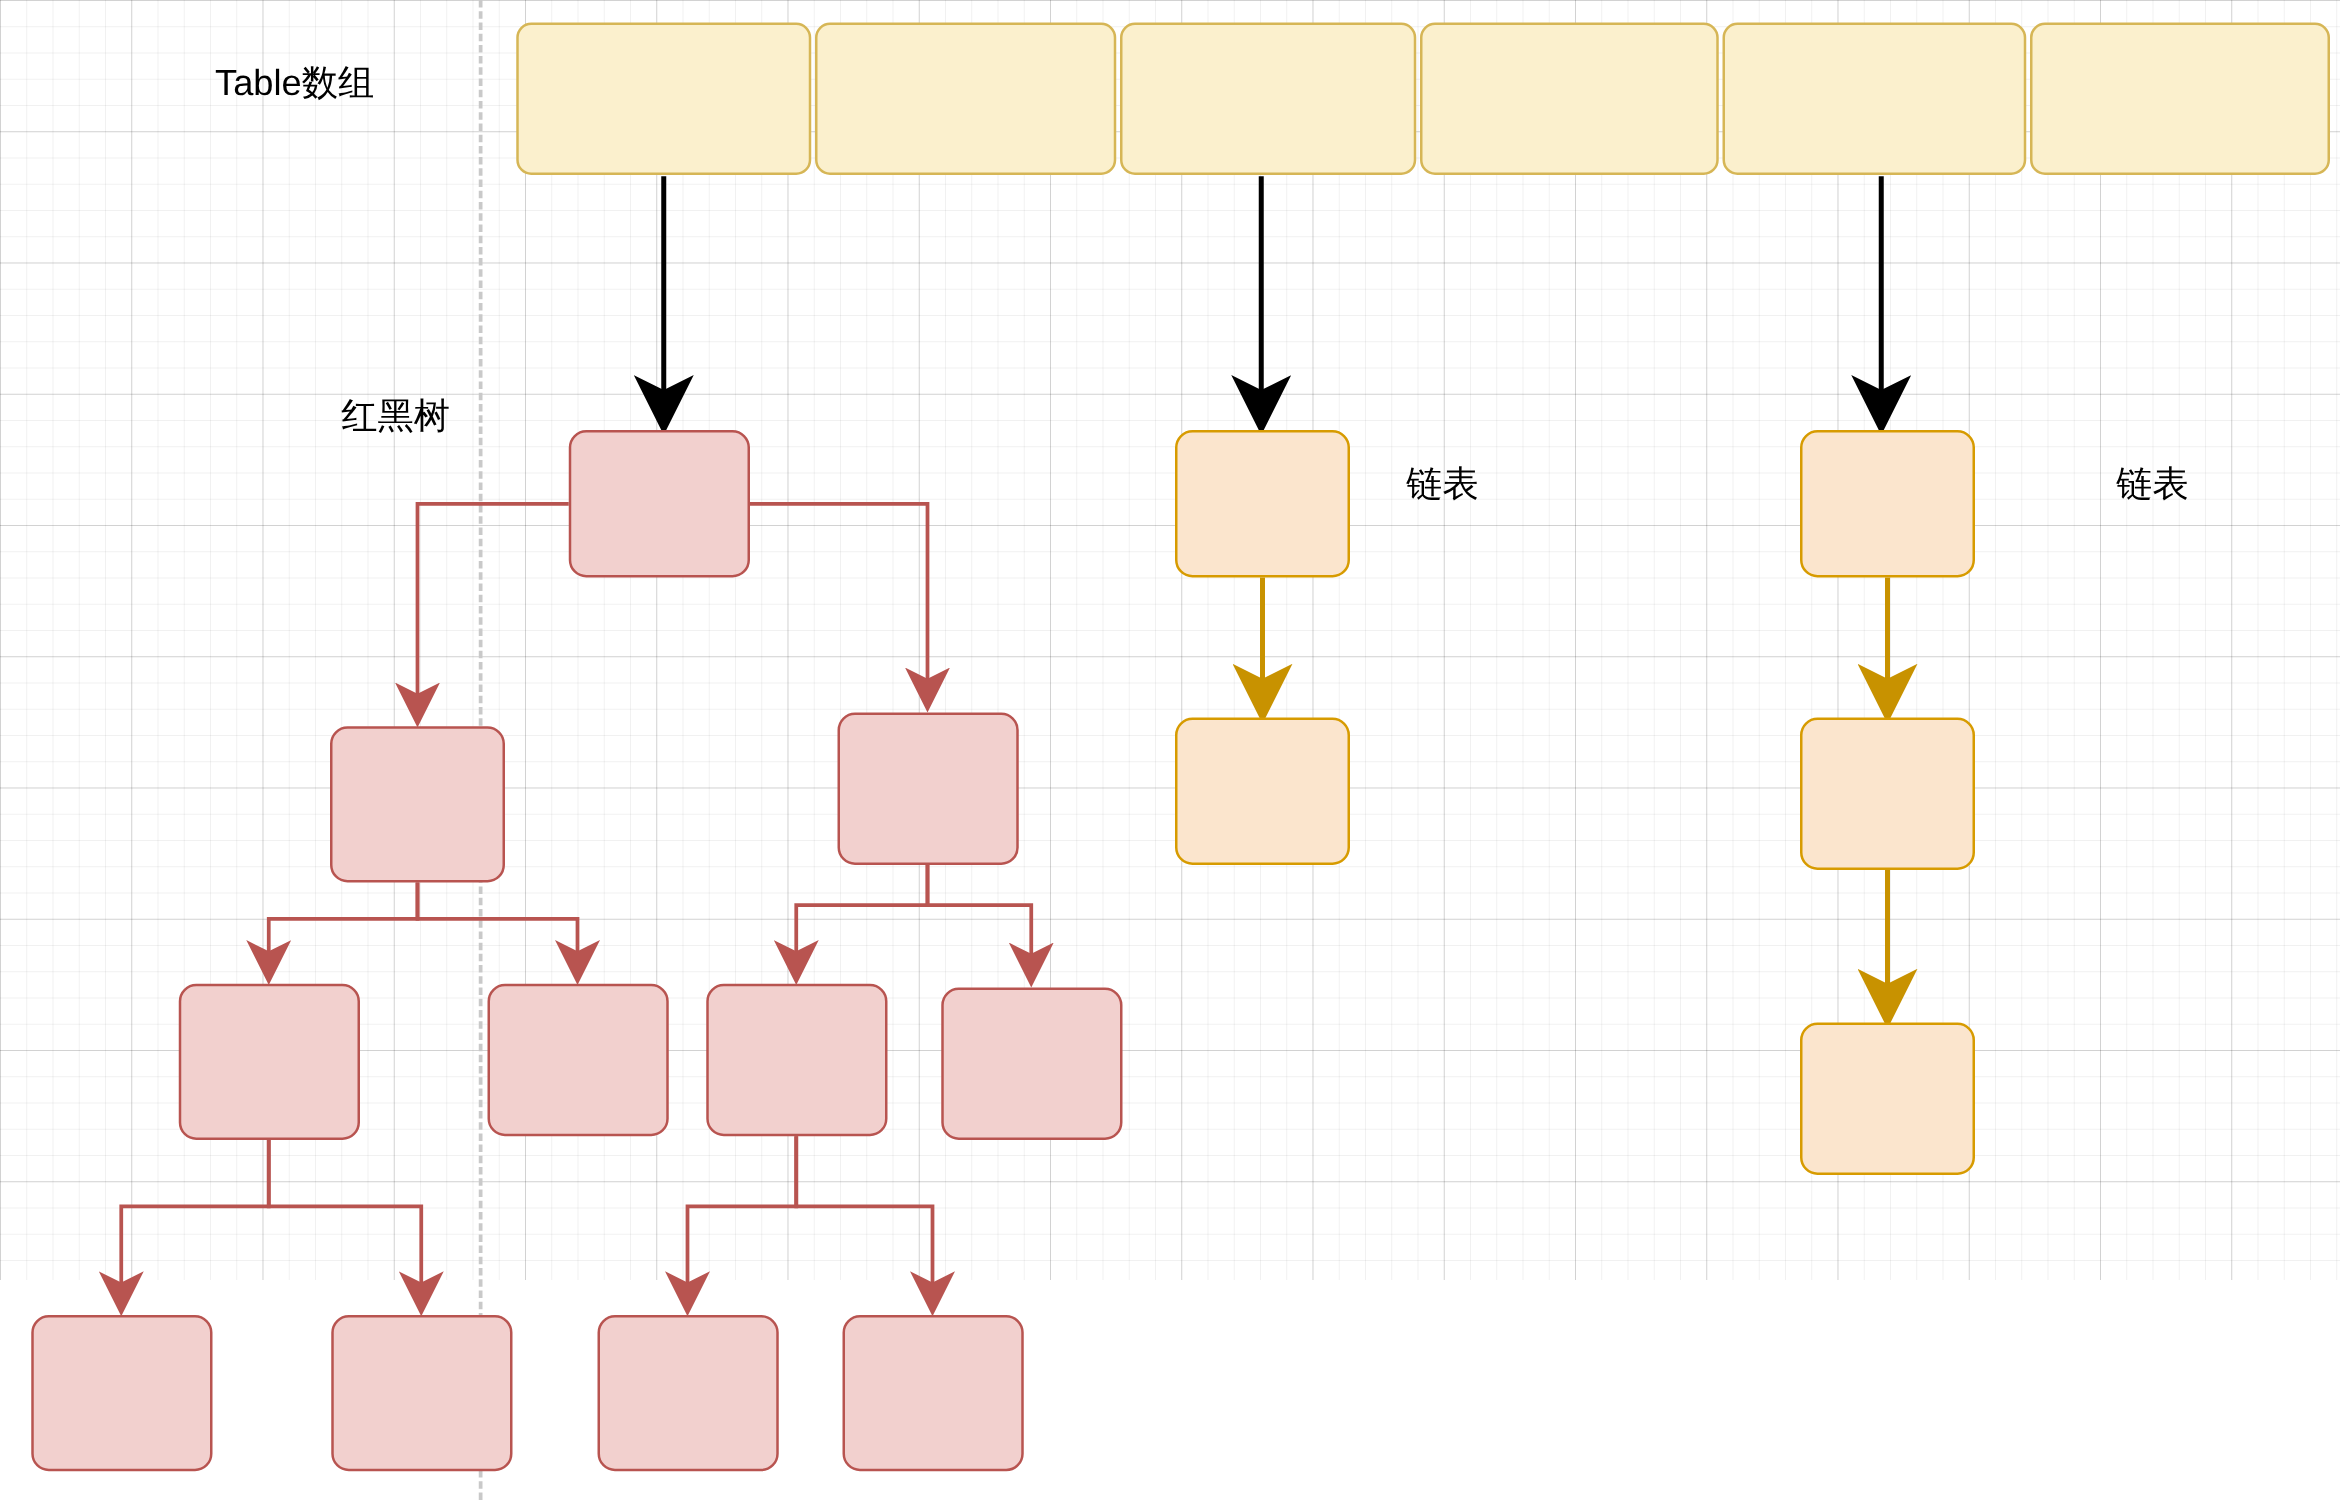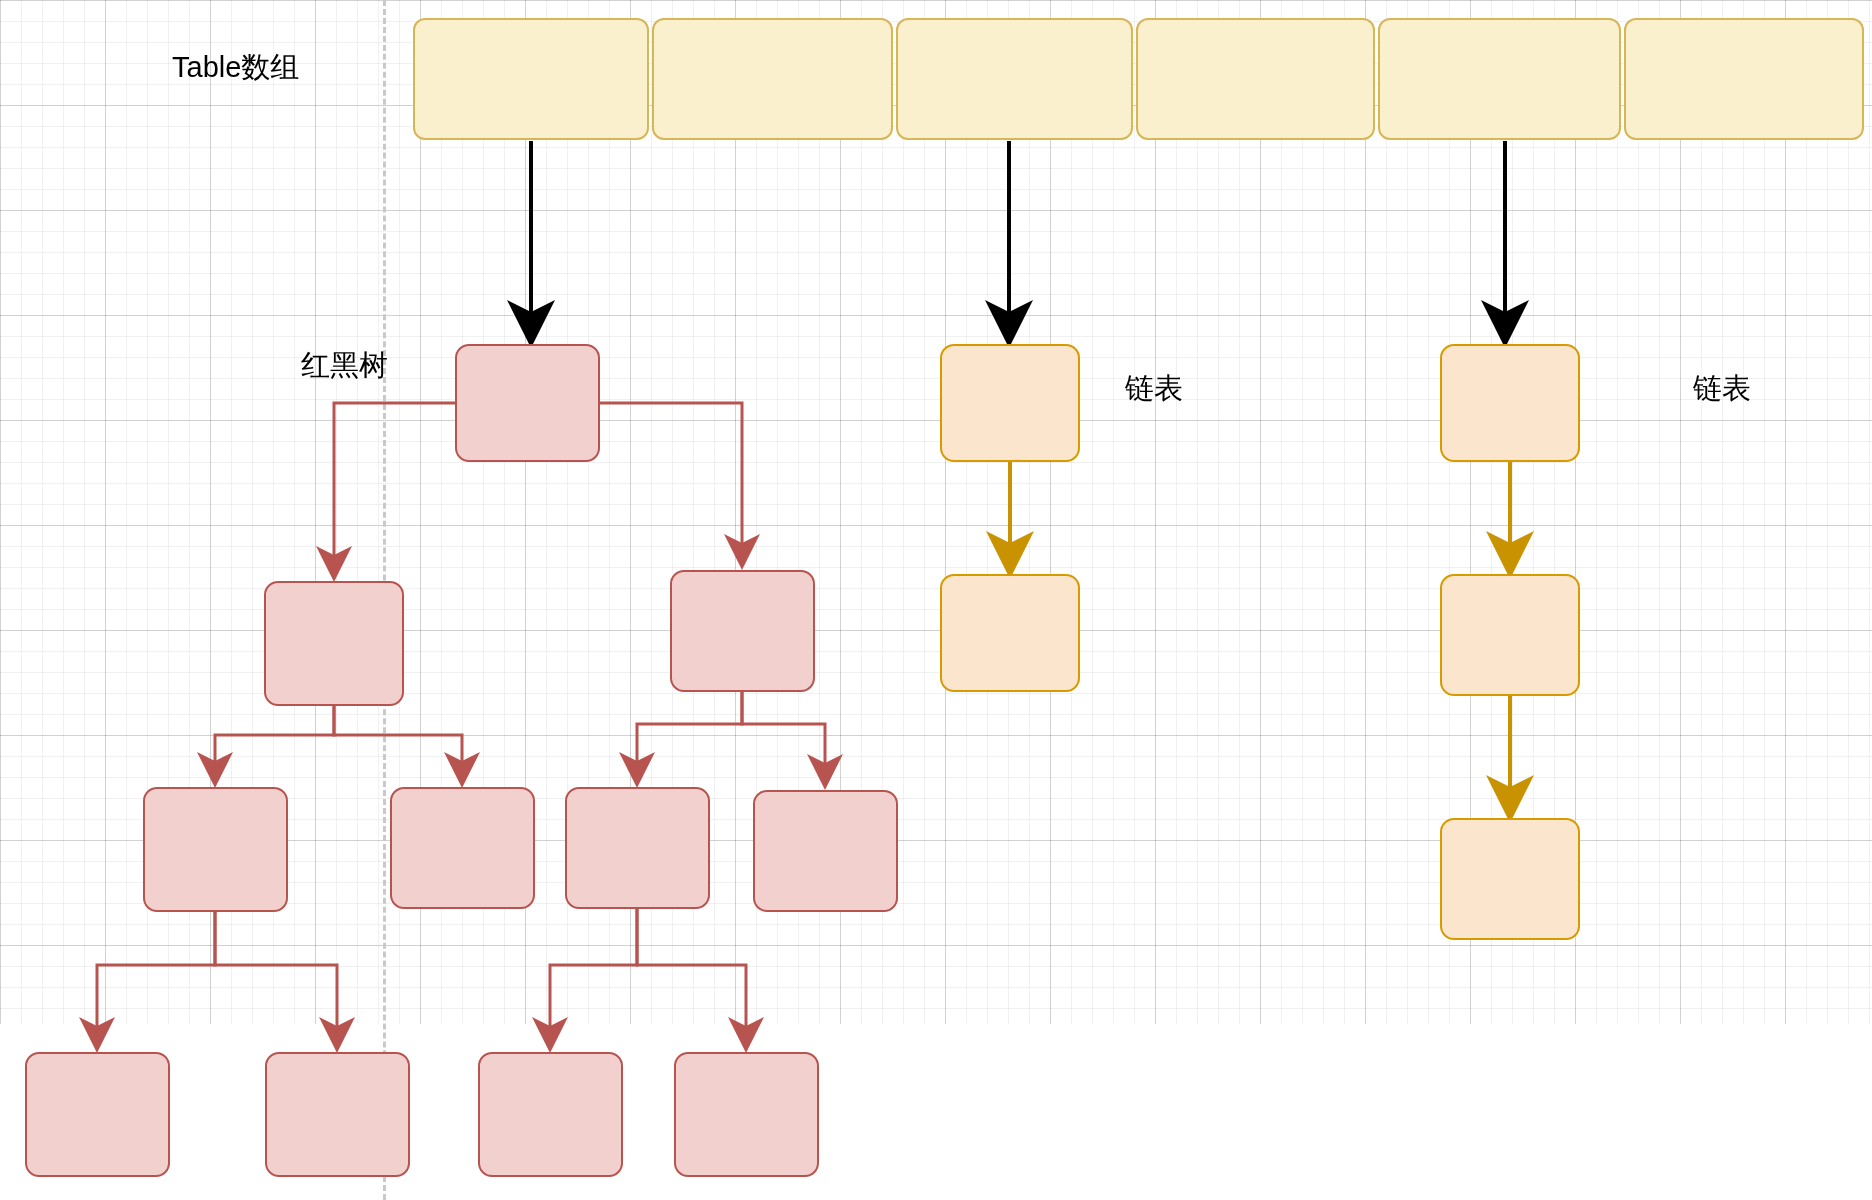--- a/index.html
+++ b/index.html
@@ -125,17 +125,17 @@
   <div class="node rbnode" id="rb10" style="left: 674px; top: 1052px; width: 145px; height: 125px;"></div>
 
   <div class="node llnode" id="l1n0" style="left: 940px; top: 344px; width: 140px; height: 118px;"></div>
   <div class="node llnode" id="l1n1" style="left: 940px; top: 574px; width: 140px; height: 118px;"></div>
 
   <div class="node llnode" id="l2n0" style="left: 1440px; top: 344px; width: 140px; height: 118px;"></div>
   <div class="node llnode" id="l2n1" style="left: 1440px; top: 574px; width: 140px; height: 122px;"></div>
   <div class="node llnode" id="l2n2" style="left: 1440px; top: 818px; width: 140px; height: 122px;"></div>
 
   <div class="label" id="lb0" style="left: 172px; top: 50px;">Table数组</div>
-  <div class="label" id="lb1" style="left: 273px; top: 348px; padding-left: 28px;">红黑树</div>
+  <div class="label" id="lb1" style="left: 273px; top: 316px;">红黑树</div>
   <div class="label" id="lb2" style="left: 1125px; top: 371px;">链表</div>
   <div class="label" id="lb3" style="left: 1693px; top: 371px;">链表</div>
 
 </div>
 
 </body></html>

